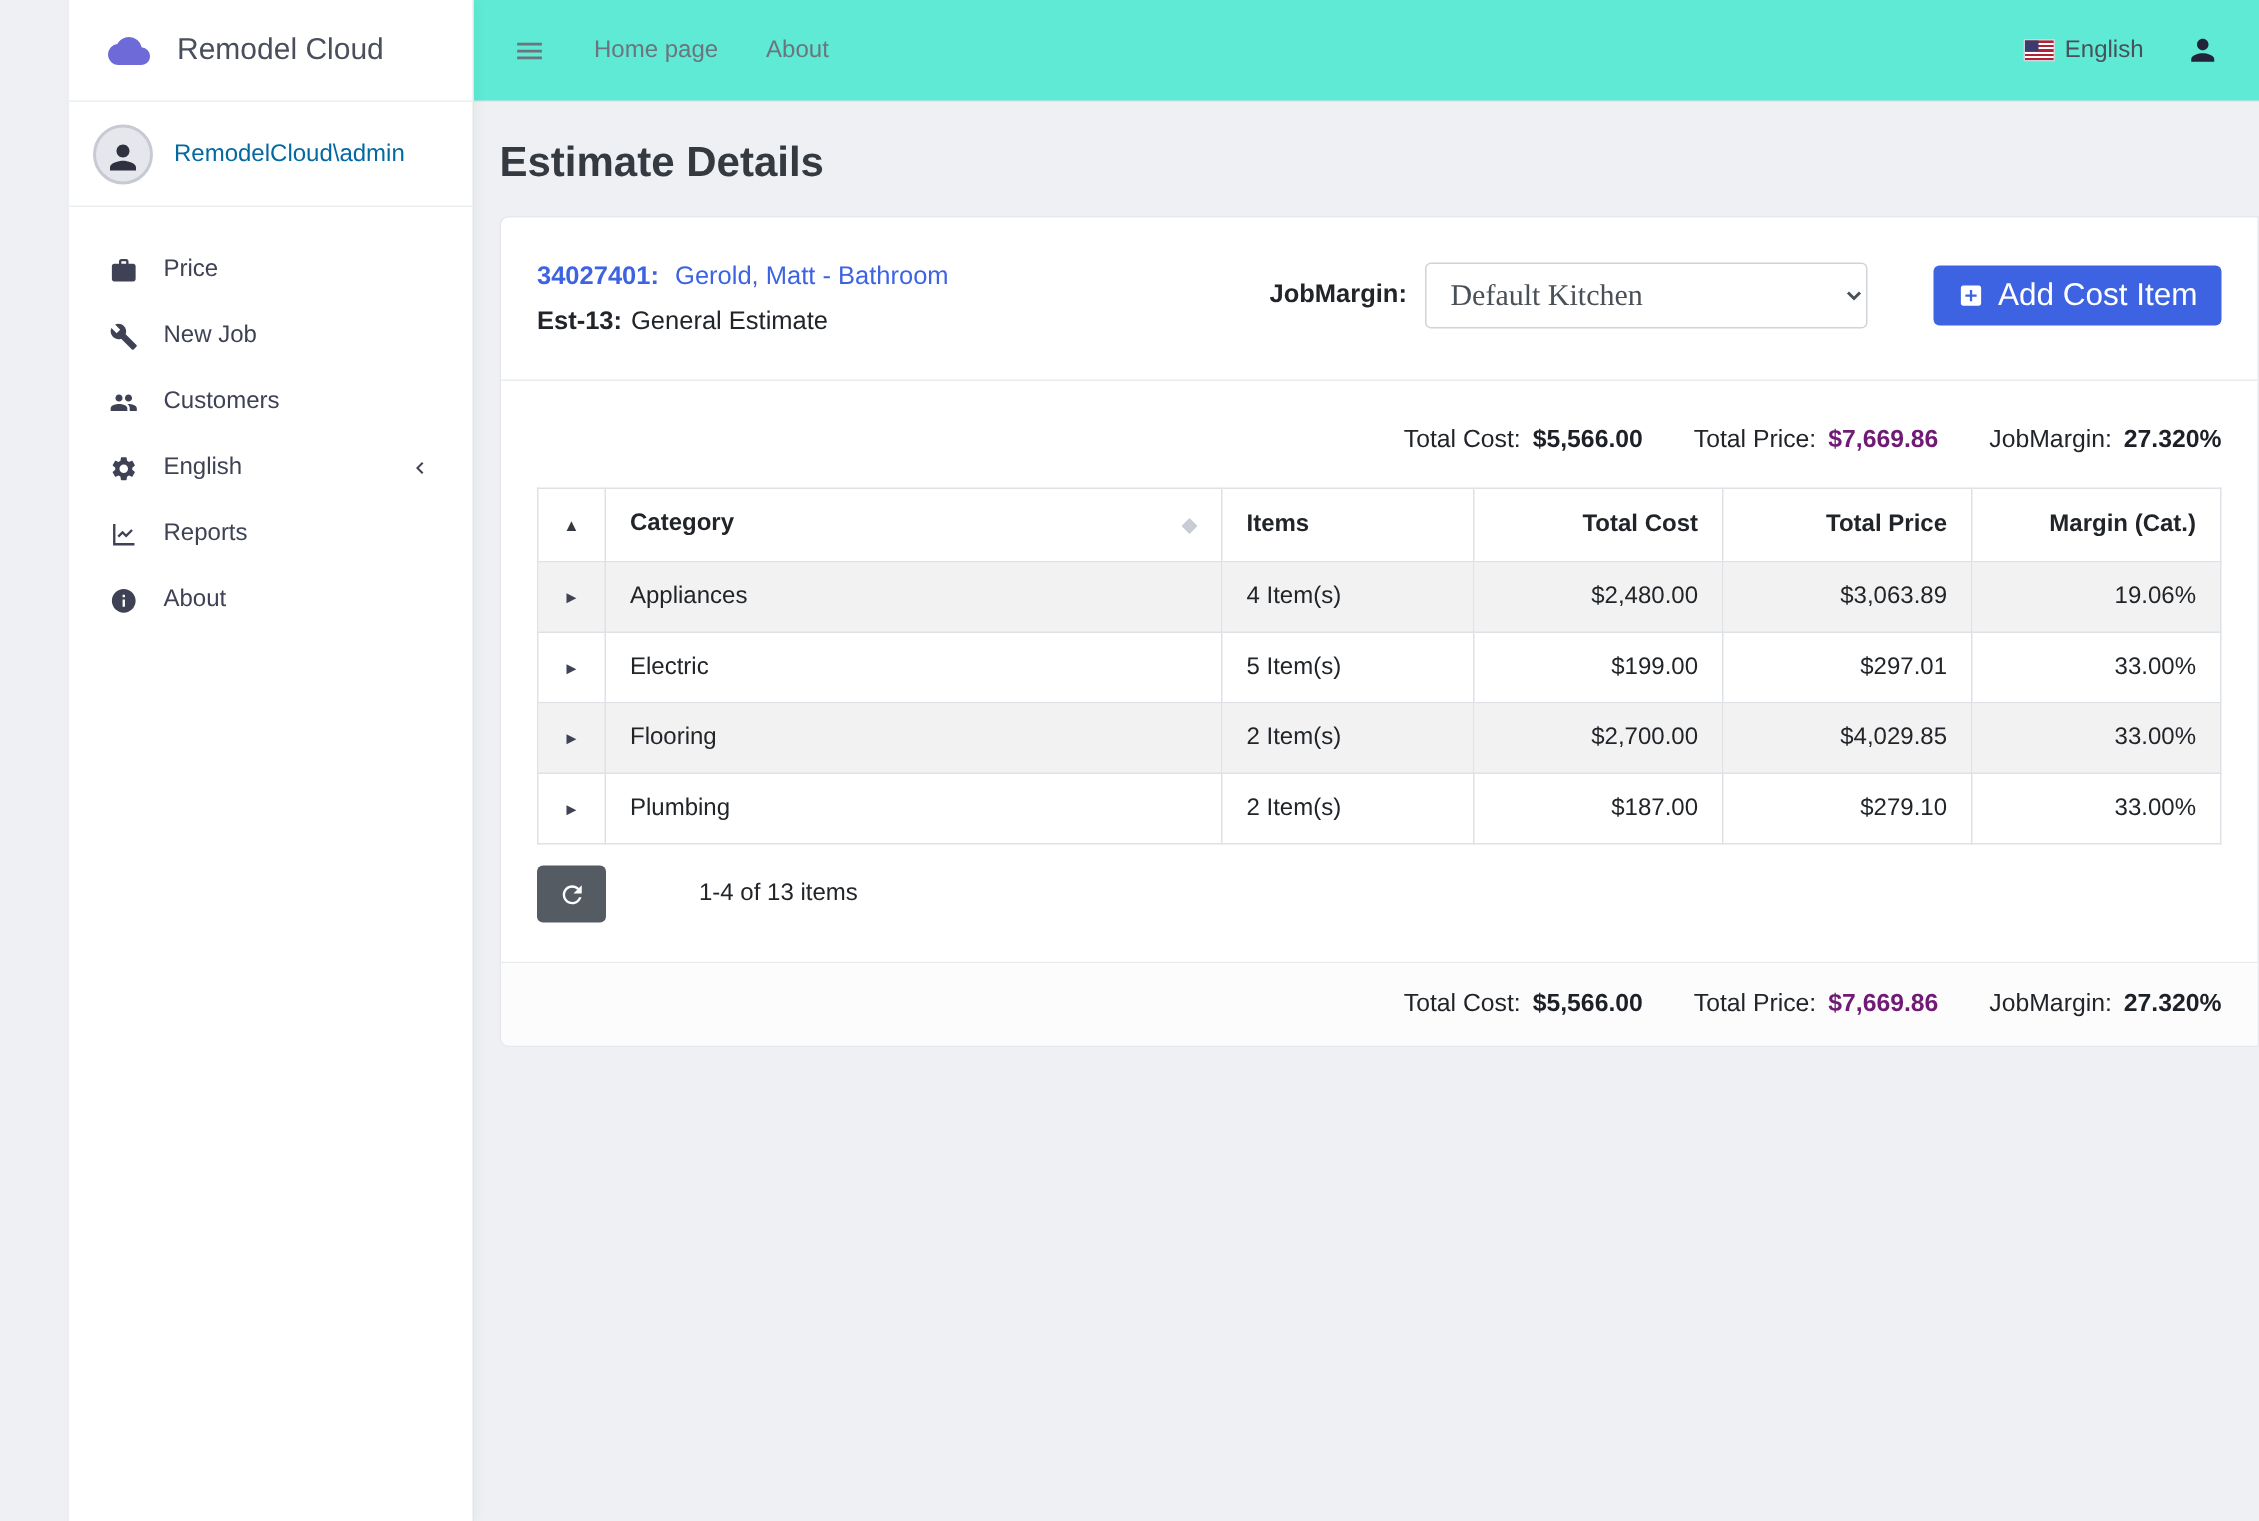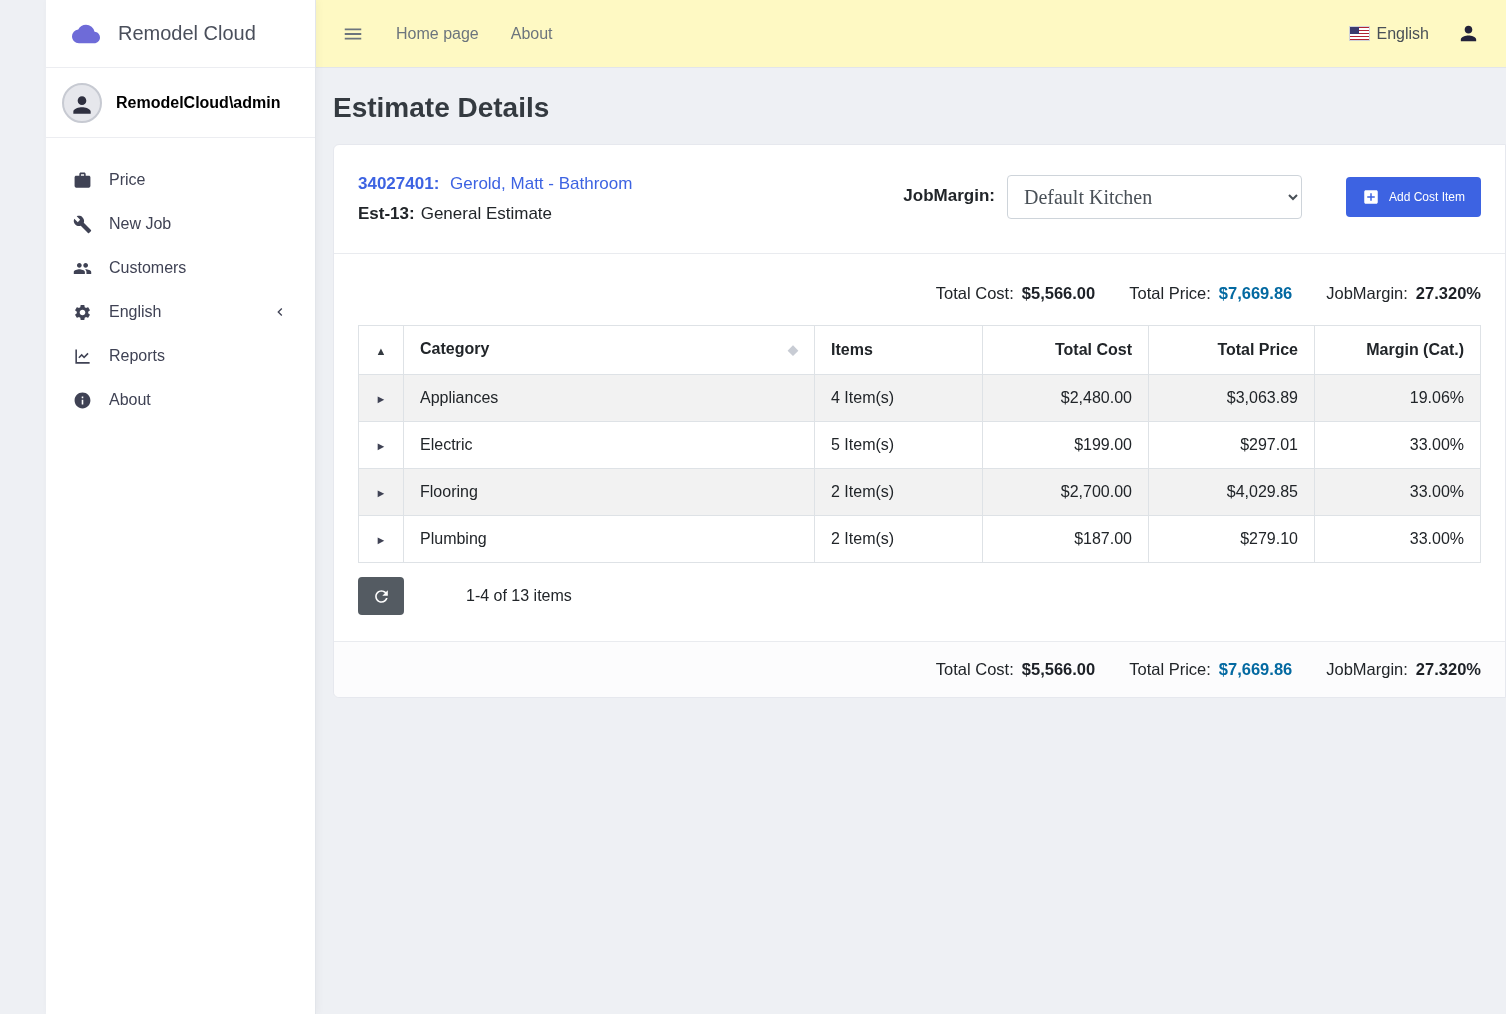--- a/index.html
+++ b/index.html
@@ -19,29 +19,29 @@
     border-right: 1px solid #e2e5ea;
     box-shadow: 2px 0 8px rgba(0,0,0,.04);
     display: flex; flex-direction: column; z-index: 2;
   }
   .brand { height: 68px; display: flex; align-items: center; gap: 12px; padding: 0 20px; border-bottom: 1px solid #ecedf1; cursor: pointer; }
   .brand .logo { width: 40px; height: 28px; color: #6e6bd8; }
   .brand-name { font-size: 20px; color: #4a4f5b; }
   .user-row { height: 70px; display: flex; align-items: center; gap: 14px; padding: 0 16px; border-bottom: 1px solid #ecedf1; cursor: pointer; }
   .avatar { width: 40px; height: 40px; border-radius: 50%; background: #e6e7ec; border: 2px solid #c7cad2; display: flex; align-items: center; justify-content: center; color: #2f3040; overflow: hidden; }
   .avatar svg { width: 26px; height: 26px; margin-top: 4px; }
-  .user-name { font-size: 16px; color: #000000; font-weight: bold; }
+  .user-name { font-size: 16px; color: #0369a1; }
   .nav-menu { padding: 20px 0; }
   .nav-item { display: flex; align-items: center; gap: 17px; height: 44px; padding: 0 27px; color: #3f4254; font-size: 16px; cursor: pointer; }
   .svg-icon { width: 19px; height: 19px; color: #3f4254; flex-shrink: 0; }
   .nav-item .chev { margin-left: auto; width: 16px; height: 16px; color: #3f4254; }
 
   
   .main { flex: 1; display: flex; flex-direction: column; min-width: 0; }
-  .topbar { height: 68px; background: #fef9c3; border-bottom: 1px solid #e2e5ea; display: flex; align-items: center; padding: 0 26px; gap: 32px; flex-shrink: 0; }
+  .topbar { height: 68px; background: #5eead4; border-bottom: 1px solid #e2e5ea; display: flex; align-items: center; padding: 0 26px; gap: 32px; flex-shrink: 0; }
   .hamburger { width: 22px; height: 22px; color: #6c757d; cursor: pointer; }
   .top-link { color: #6c757d; font-size: 16px; cursor: pointer; }
   .topbar-right { margin-left: auto; display: flex; align-items: center; gap: 28px; }
   .lang { display: flex; align-items: center; gap: 8px; color: #495057; font-size: 16px; cursor: pointer; }
   .flag { width: 19px; height: 13px; position: relative; background: repeating-linear-gradient(to bottom, #b22234 0 1.5px, #fff 1.5px 3px); box-shadow: 0 0 0 1px #d0d3d8; }
   .flag::after { content: ""; position: absolute; left: 0; top: 0; width: 9px; height: 7px; background: #3c3b6e; }
   .profile-icon { width: 23px; height: 23px; color: #23233a; cursor: pointer; }
 
   
   .content { flex: 1; padding: 14px 0 0 17px; overflow: hidden; }
@@ -49,29 +49,29 @@
   .card { background: #fff; border: 1px solid #e6e8ee; border-radius: 6px 0 0 6px; }
 
   .card-header { display: flex; justify-content: space-between; padding: 24px; border-bottom: 1px solid #e9ebef; }
   .job-info { line-height: 30px; font-size: 17px; color: #212529; }
   .job-number { color: #3d63e2; font-weight: 700; margin-right: 6px; }
   .job-link { color: #3d63e2; cursor: pointer; }
   .est-code { font-weight: 700; margin-right: 6px; }
   .header-actions { display: flex; align-items: flex-start; gap: 10px; padding-top: 6px; }
   .costbook-label { font-size: 17px; font-weight: 600; padding: 11px 0; margin-right: 2px; }
   select.costbook { width: 295px; height: 44px; border: 1px solid #ced4da; border-radius: 4px; padding: 0 12px; font-size: 20px; color: #495057; font-family: Liberation Serif, serif; background: #fff; margin-right: 34px; }
-  .add-btn { display: inline-flex; align-items: center; gap: 9px; background: #3d63e2; color: #fff; border: none; border-radius: 4px; height: 40px; padding: 0 16px; font-size: 12px; font-family: inherit; cursor: pointer; margin-top: 2px; white-space: nowrap; }
+  .add-btn { display: inline-flex; align-items: center; gap: 9px; background: #3d63e2; color: #fff; border: none; border-radius: 4px; height: 40px; padding: 0 16px; font-size: 21px; font-family: inherit; cursor: pointer; margin-top: 2px; white-space: nowrap; }
   .add-btn svg { width: 18px; height: 18px; }
 
   .card-body { padding: 20px 24px 26px; }
   .totals-row { display: flex; justify-content: flex-end; align-items: baseline; column-gap: 34px; font-size: 16.5px; padding: 10px 0 22px; }
   .t-group { display: inline-flex; gap: 8px; align-items: baseline; }
   .t-label { color: #212529; }
   .t-val { font-weight: 700; color: #1d2127; }
-  .t-val.blue { color: #0369a1; }
+  .t-val.blue { color: #701a75; }
 
   table.est { width: 100%; border-collapse: collapse; table-layout: fixed; }
   .est th, .est td { border: 1px solid #dee2e6; padding: 14px 16px; font-size: 16px; overflow: hidden; }
   .est th { font-weight: 700; text-align: left; background: #fff; }
   .est col.col-exp { width: 45px; }
   .est col.col-items { width: 168px; }
   .est col.col-num { width: 166px; }
   .est th.num, .est td.num { text-align: right; }
   .est tbody tr:nth-child(odd) { background: #f2f2f2; }
   .est td.expander, .est th.expander { text-align: center; padding: 14px 4px; }

